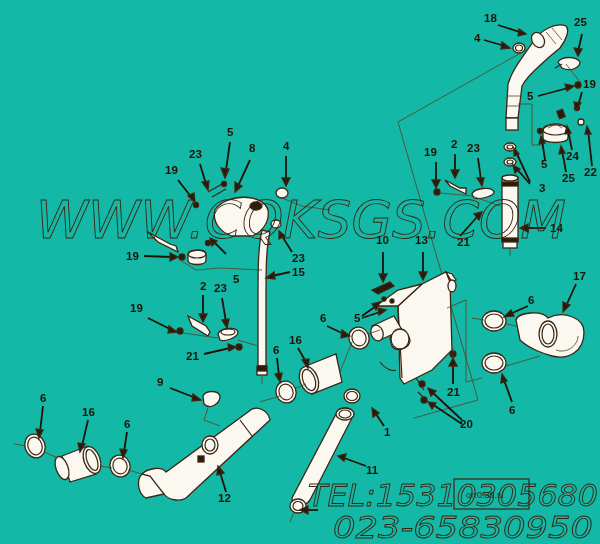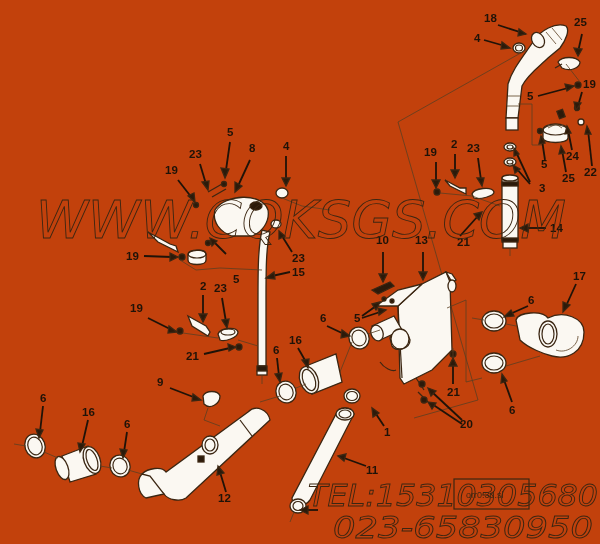--- a/index.html
+++ b/index.html
@@ -1,16 +1,16 @@
 <!DOCTYPE html>
 <html><head>
 <meta charset="utf-8">
 <style>
   html, body { margin: 0; padding: 0; background: #ffffff; }
-  #canvas { position: relative; width: 600px; height: 544px; overflow: hidden; background: #c2410c; }
+  #canvas { position: relative; width: 600px; height: 544px; overflow: hidden; background: #14b8a6; }
   svg { position: absolute; left: 0; top: 0; }
   .ln { stroke: #3b2612; stroke-width: 1.2; fill: none; }
   .ln-thin { stroke: #5a3f22; stroke-width: 0.8; fill: none; }
   .part { stroke: #3b2612; stroke-width: 1.3; fill: #fbf8f2; }
   .part-dark { stroke: #3b2612; stroke-width: 1.3; fill: #2c1a0a; }
   .arrow { stroke: #1f1308; stroke-width: 1.8; fill: none; }
   .lbl { font-family: "Liberation Sans", sans-serif; font-weight: bold; font-size: 11.5px; fill: #1f1308; }
   .wm { font-family: "DejaVu Sans", sans-serif; font-style: italic; fill: none; stroke: #3b2612; stroke-width: 0.9; }
   .box-lbl { font-family: "Liberation Sans", sans-serif; font-size: 9px; fill: #3b2612; }
 </style>

